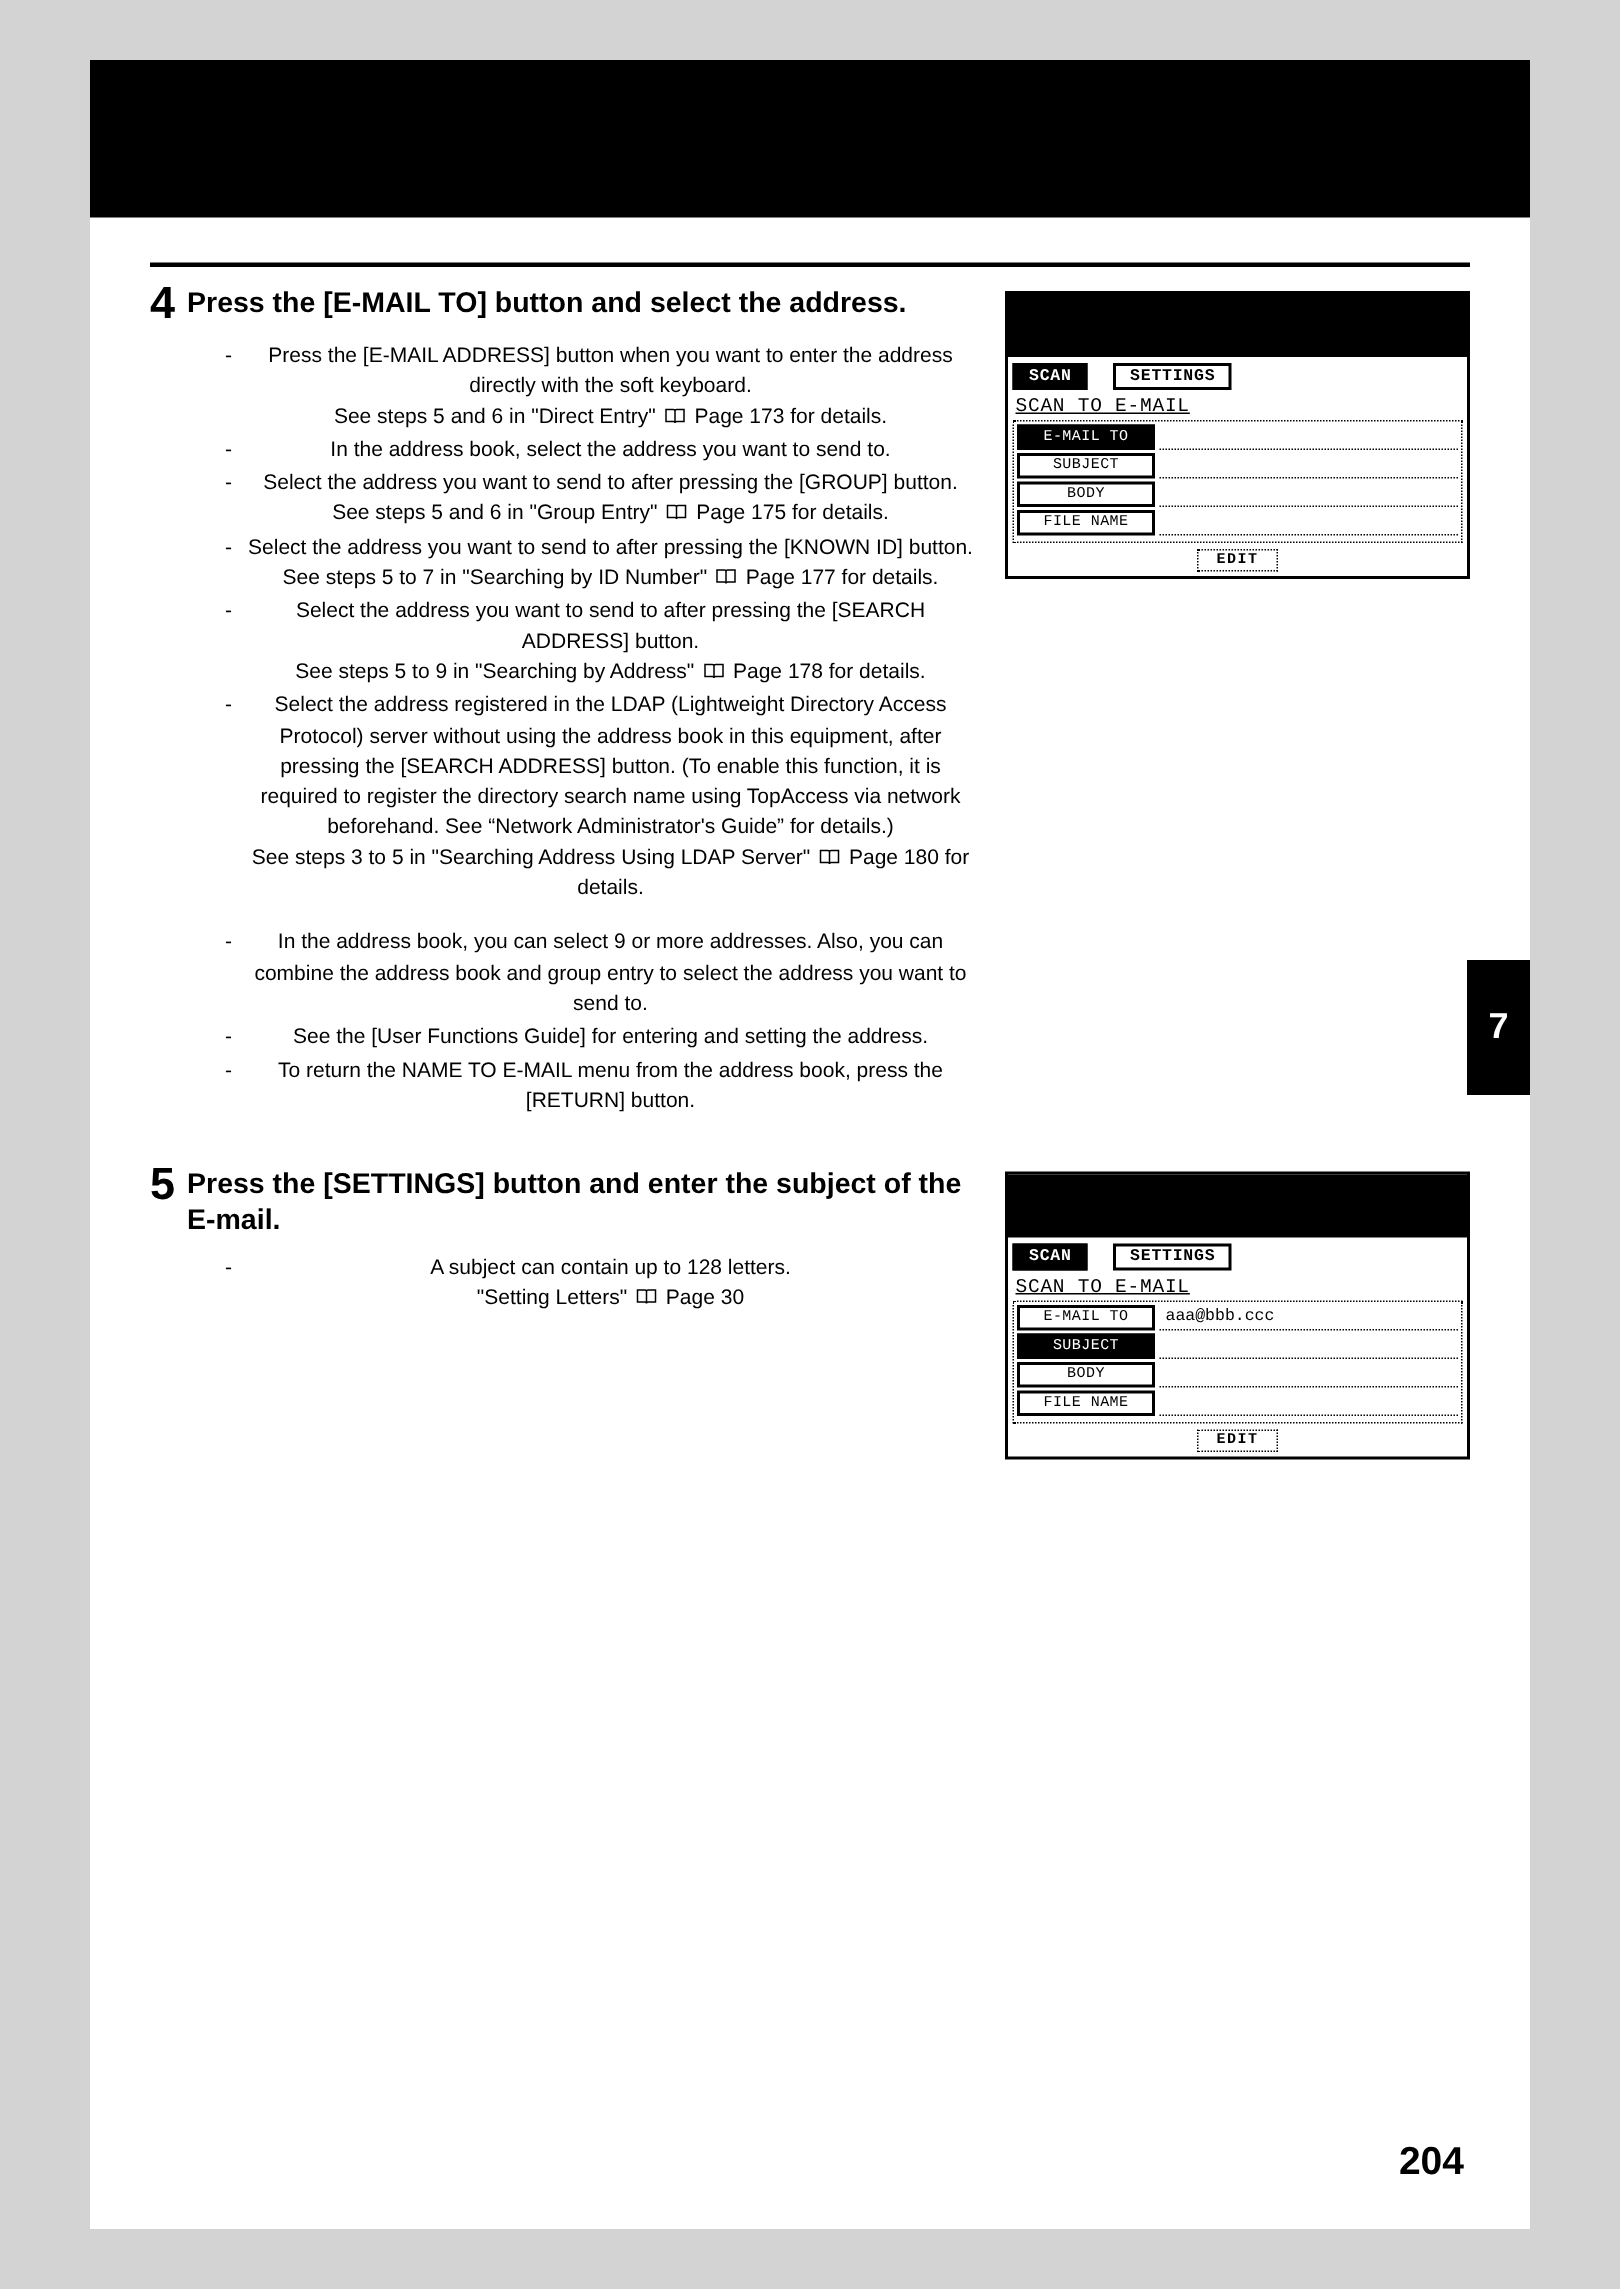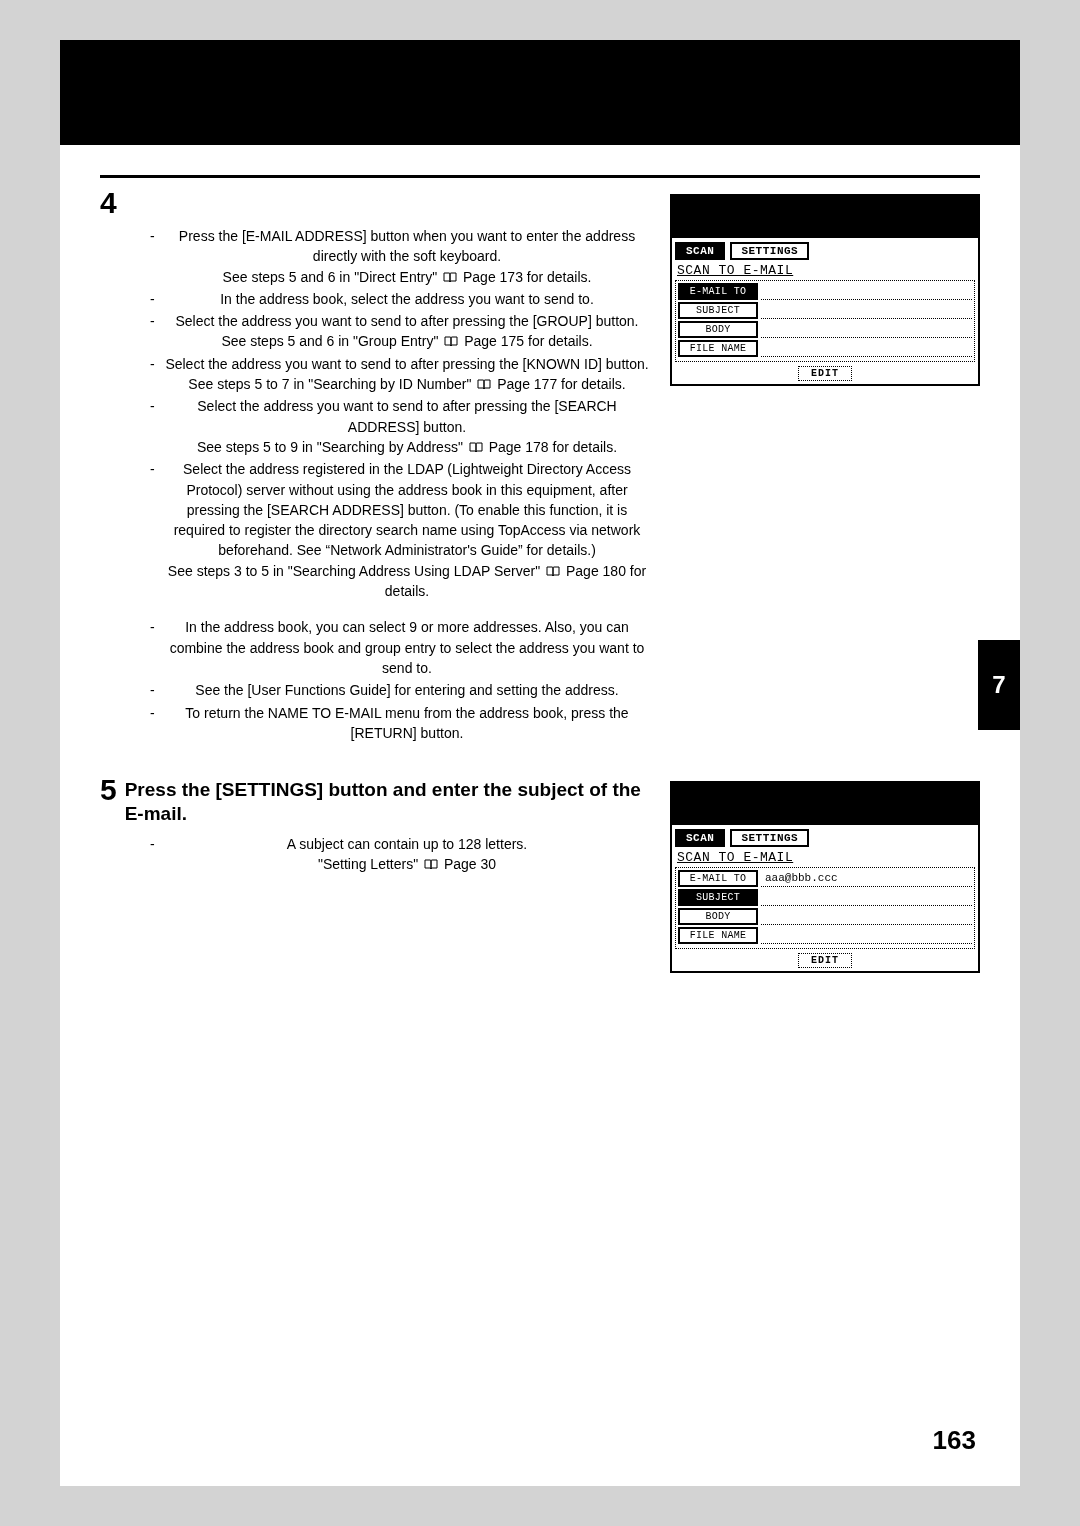--- a/index.html
+++ b/index.html
@@ -89,21 +89,21 @@
     background: #000;
     height: 42px;
   }
   .panel-body {
     padding: 4px 3px 3px 3px;
     font-family: "Courier New", monospace;
     font-size: 11px;
   }
   .tabs {
     display: flex;
-    gap: 5px;
+    gap: 17px;
     margin-bottom: 3px;
     font-family: Liberation Mono, monospace;
   }
   .tab {
     border: 2px solid #000;
     padding: 1px 9px;
     font-weight: bold;
     letter-spacing: 0.5px;
   }
   .tab.active {
@@ -120,21 +120,21 @@
     border: 1px dotted #000;
     padding: 2px;
   }
   .frow {
     display: flex;
     align-items: stretch;
     margin-bottom: 2px;
   }
   .fbtn {
     border: 2px solid #000;
-    width: 80px;
+    width: 92px;
     text-align: center;
     font-size: 10px;
     padding: 1px 0;
     letter-spacing: 0.3px;
     flex-shrink: 0;
   }
   .fbtn.sel {
     background: #000;
     color: #fff;
   }
@@ -183,20 +183,21 @@
 <body>
 
 <div class="page">
   <div class="black-band"></div>
   <div class="rule"></div>
 
   <div class="content">
     <div class="left">
       <div class="step">
         <div class="step-num">4</div>
+        <div class="step-title">Press the [E-MAIL TO] button and select the address.</div>
       </div>
       <div class="bullets">
         <div class="bullet">
             <div class="dash">-</div>
             <div class="bt">Press the [E-MAIL ADDRESS] button when you want to enter the address directly with the soft keyboard.<br>See steps 5 and 6 in "Direct Entry" <svg class="book-icon" width="14" height="11" viewBox="0 0 14 11">
                 <path d="M1 1 H6 Q7 1 7 2 V10 Q7 9 6 9 H1 Z M13 1 H8 Q7 1 7 2 V10 Q7 9 8 9 H13 Z" fill="none" stroke="#000" stroke-width="1"></path>
               </svg> Page 173 for details.</div>
           </div>
         <div class="bullet">
             <div class="dash">-</div>
@@ -320,14 +321,14 @@
           </div>
           <div class="edit-row">
               <div class="edit-btn">EDIT</div>
             </div>
         </div>
       </div>
     </div>
   </div>
 
   <div class="thumb-tab">7</div>
-  <div class="page-num">163</div>
+  <div class="page-num">204</div>
 </div>
 
 </body></html>

